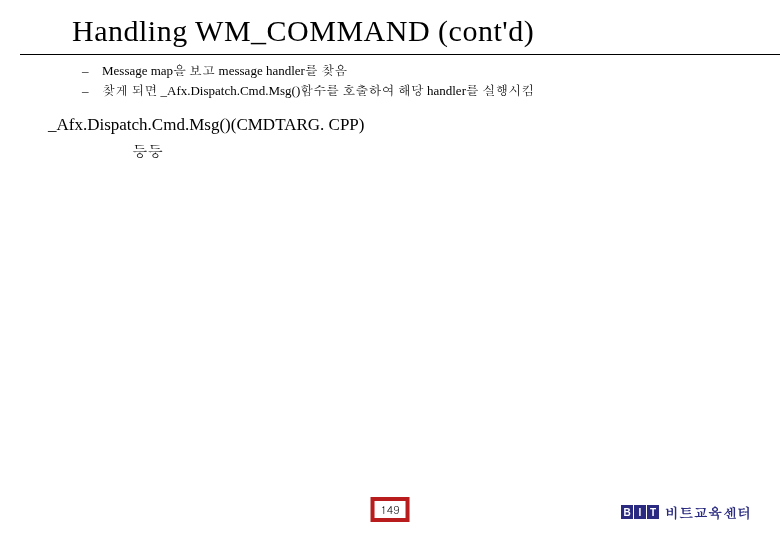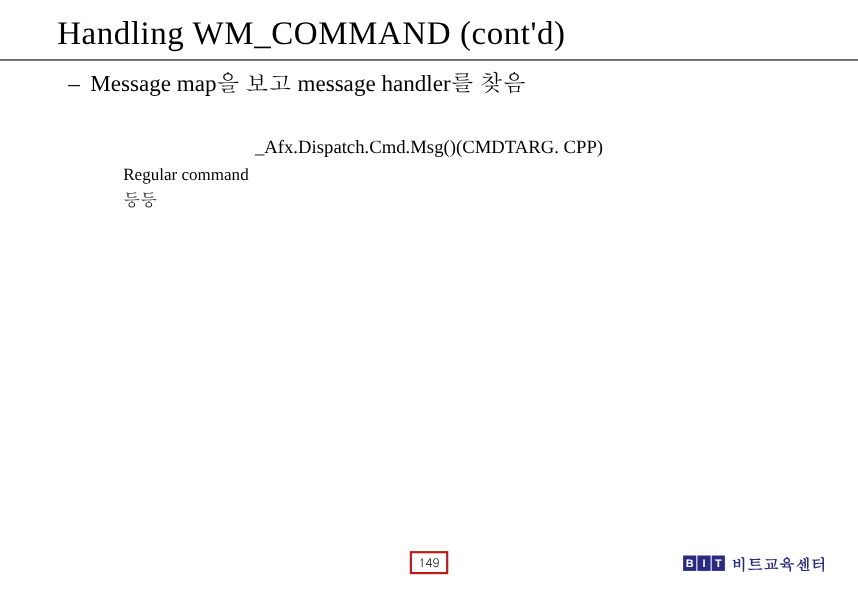--- a/index.html
+++ b/index.html
@@ -8,20 +8,21 @@
     height: 540px;
     background: #ffffff;
     font-family: "Times New Roman", "Batang", serif;
     position: relative;
     overflow: hidden;
   }
   .slide {
     width: 100%;
     height: 100%;
     position: relative;
+    padding-left: 20px;
   }
   .title-area {
     border-bottom: 1px solid #000;
     padding: 14px 0 6px 0;
   }
   .title {
     font-size: 30px;
     font-weight: normal;
     letter-spacing: 0.5px;
     padding-left: 52px;
@@ -33,31 +34,30 @@
     color: #000;
     line-height: 1.5;
   }
   .section-head {
     font-size: 17px;
     margin-top: 4px;
     margin-bottom: 2px;
     font-weight: normal;
   }
   .section-head.second {
-    margin-top: 28px;
-    text-align: center;
+    margin-top: 12px;
   }
   .bullet-list {
     list-style: none;
     padding-left: 34px;
   }
   .bullet-list li {
     position: relative;
     padding-left: 20px;
-    font-size: 21px;
+    font-size: 13px;
   }
   .bullet-list li::before {
     content: "–";
     position: absolute;
     left: 0;
     top: 0;
   }
   .sub-list {
     list-style: none;
     padding-left: 84px;
@@ -73,21 +73,21 @@
     width: 100%;
   }
   .page-num {
     position: absolute;
     left: 50%;
     transform: translateX(-50%);
     bottom: 0;
     font-family: "Gulim", sans-serif;
     font-size: 11px;
     color: #000;
-    border: 2px solid #b91c1c;
+    border: 4px solid #b91c1c;
     padding: 1px 6px;
     display: inline-block;
   }
   .brand {
     position: absolute;
     right: 28px;
     bottom: 0;
     display: flex;
     align-items: center;
     gap: 6px;
@@ -123,25 +123,25 @@
 <div class="slide">
 
   <div class="title-area">
     <h1 class="title">Handling WM_COMMAND (cont'd)</h1>
   </div>
 
   <div class="content">
 
     <ul class="bullet-list">
       <li>Message map을 보고 message handler를 찾음</li>
+      <li>찾게 되면 _Afx.Dispatch.Cmd.Msg()함수를 호출하여 해당 handler를 실행시킴</li>
     </ul>
 
     <div class="section-head second">_Afx.Dispatch.Cmd.Msg()(CMDTARG. CPP)</div>
     <ul class="sub-list">
-      <li>Regular command</li>
       <li>등등</li>
     </ul>
 
   </div>
 
   <div class="footer">
     <span class="page-num">149</span>
     <span class="brand">
       <span class="brand-logo">
         <span class="box">B</span>

